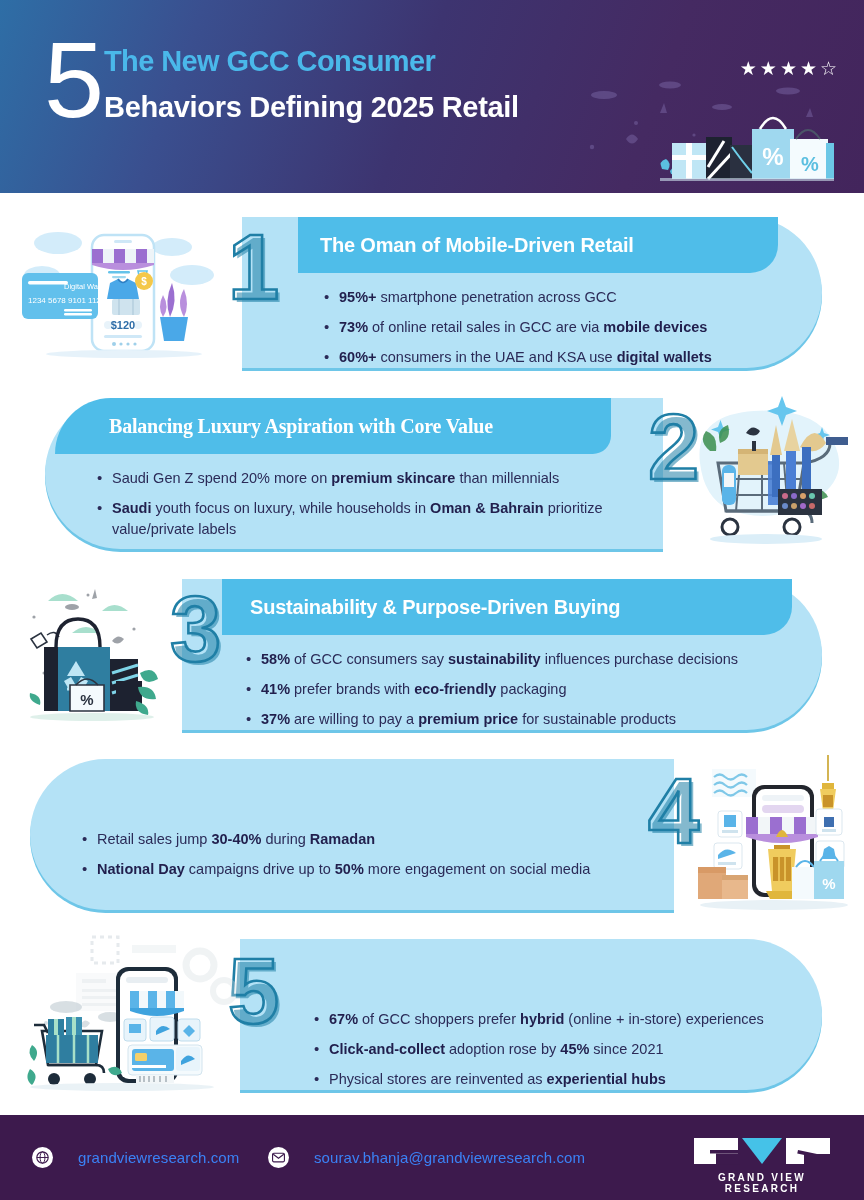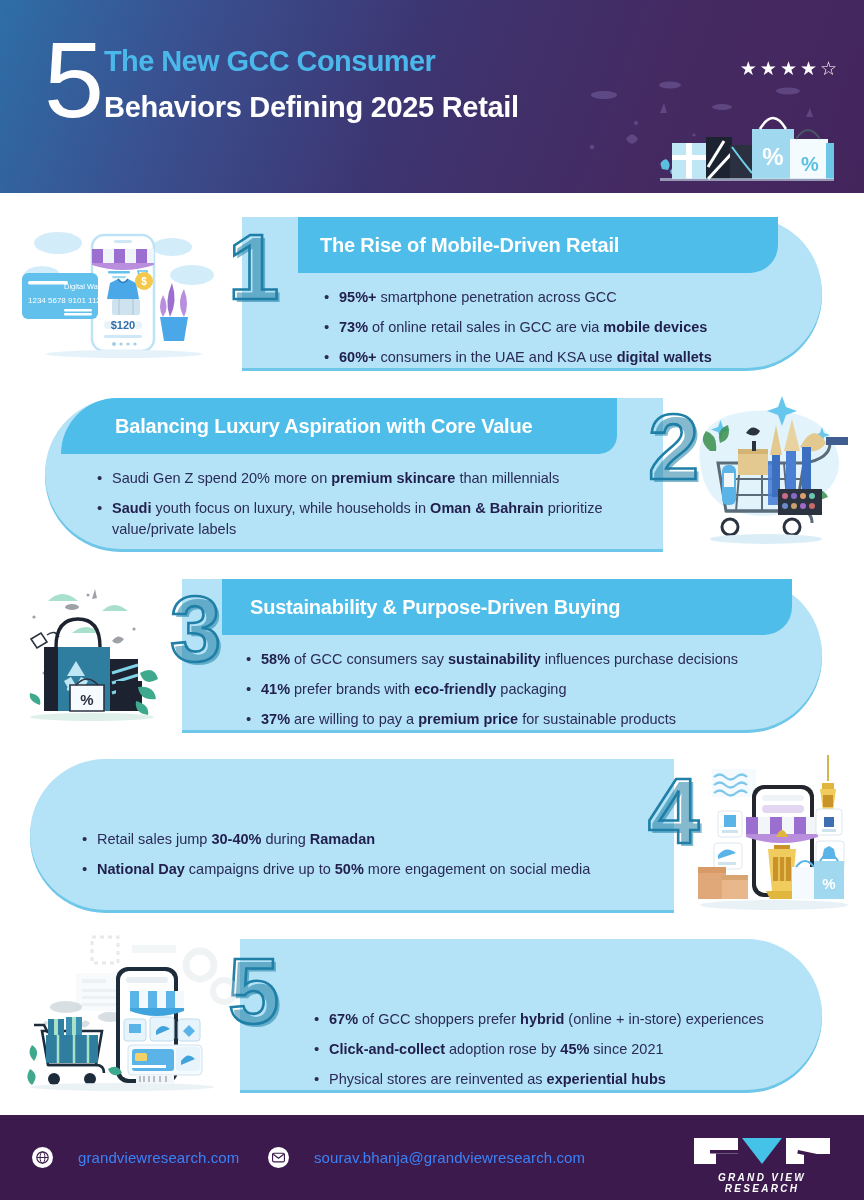--- a/index.html
+++ b/index.html
@@ -96,21 +96,21 @@
   }
   .f-item { position: absolute; display: flex; align-items: center; gap: 9px; }
   .f-icon {
     width: 21px; height: 21px; border-radius: 50%; background: #ffffff;
     display: flex; align-items: center; justify-content: center;
     color: #3d1a4d; font-size: 12px; line-height: 12px;
   }
   .f-text { color: #3b82f6; font-size: 15px; letter-spacing: 0.1px; margin-left: 16px; }
   .logo-wrap { position: absolute; right: 26px; top: 19px; width: 152px; }
   .logo-row { display: flex; align-items: flex-start; height: 34px; gap: 4px; justify-content: center;}
-  .logo-cap { color: #ffffff; font-size: 10px; letter-spacing: 2.3px; text-align: center; margin-top: 4px; font-weight: 700; font-style: italic;}
+  .logo-cap { color: #ffffff; font-size: 10px; letter-spacing: 2.3px; text-align: center; margin-top: 4px; font-weight: 700;}
 </style>
 </head>
 <body>
 
 <div class="page">
 
   <div class="header">
     <div class="hdr-bignum">5</div>
     <div class="hdr-title">The New GCC Consumer</div>
     <div class="hdr-sub">Behaviors Defining 2025 Retail</div>
@@ -160,21 +160,21 @@
       <rect x="252" y="70" width="16" height="36" fill="#6cc7e6"></rect>
       <rect x="86" y="105" width="184" height="3" fill="#cfe2ee" opacity="0.6"></rect>
     </svg>
   </div>
 
   <div class="body-area">
 
     <div class="card right-pill" style="left:242px; top:24px; width:580px; height:151px;">
       <div class="shell"></div>
       <div class="hdrband" style="left:56px; width:480px;">
-        <span class="card-title" style="margin-left:22px;">The Rise of Mobile-Driven Retail</span>
+        <span class="card-title" style="margin-left:22px;">The Oman of Mobile-Driven Retail</span>
       </div>
       <ul class="bullets" style="left:80px; right:26px; top:70px;">
         <li><b>95%+</b><span> smartphone penetration across GCC</span></li>
         <li><b>73%</b><span> of online retail sales in GCC are via </span><b>mobile devices</b></li>
         <li><b>60%+</b><span> consumers in the UAE and KSA use </span><b>digital wallets</b></li>
       </ul>
     </div>
     <div class="bignum" style="left:228px; top:28px;">1</div>
 
     <svg class="illus" style="left:20px; top:24px;" width="210" height="150" viewBox="0 0 210 150">
@@ -228,21 +228,21 @@
 
       <path d="M152 66 q-8 18 -2 34 q8 -16 2 -34z" fill="#9b6fd0"></path>
       <path d="M164 72 q6 16 0 28 q-8 -14 0 -28z" fill="#b98fdd"></path>
       <path d="M143 78 q-6 12 0 22 q7 -10 0 -22z" fill="#b98fdd"></path>
       <path d="M140 100 h28 l-4 24 h-20z" fill="#4aa8e8"></path>
       <ellipse cx="104" cy="137" rx="78" ry="4" fill="#e6f2fa"></ellipse>
     </svg>
 
     <div class="card left-pill" style="left:45px; top:205px; width:618px; height:151px;">
       <div class="shell"></div>
-      <div class="hdrband" style="left:16px; width:556px; border-radius:86px 0 28px 0;">
+      <div class="hdrband" style="left:10px; width:556px; border-radius:86px 0 28px 0;font-family:Liberation Serif, serif;">
         <span class="card-title" style="margin-left:54px;">Balancing Luxury Aspiration with Core Value</span>
       </div>
       <ul class="bullets" style="left:50px; right:22px; top:70px;">
         <li><span>Saudi Gen Z spend 20% more on </span><b>premium skincare</b><span> than millennials</span></li>
         <li><b>Saudi</b><span> youth focus on luxury, while households in </span><b>Oman &amp; Bahrain</b><span> prioritize value/private labels</span></li>
       </ul>
     </div>
     <div class="bignum" style="left:648px; top:208px;">2</div>
 
     <svg class="illus" style="left:684px; top:200px;" width="172" height="160" viewBox="0 0 172 160">

